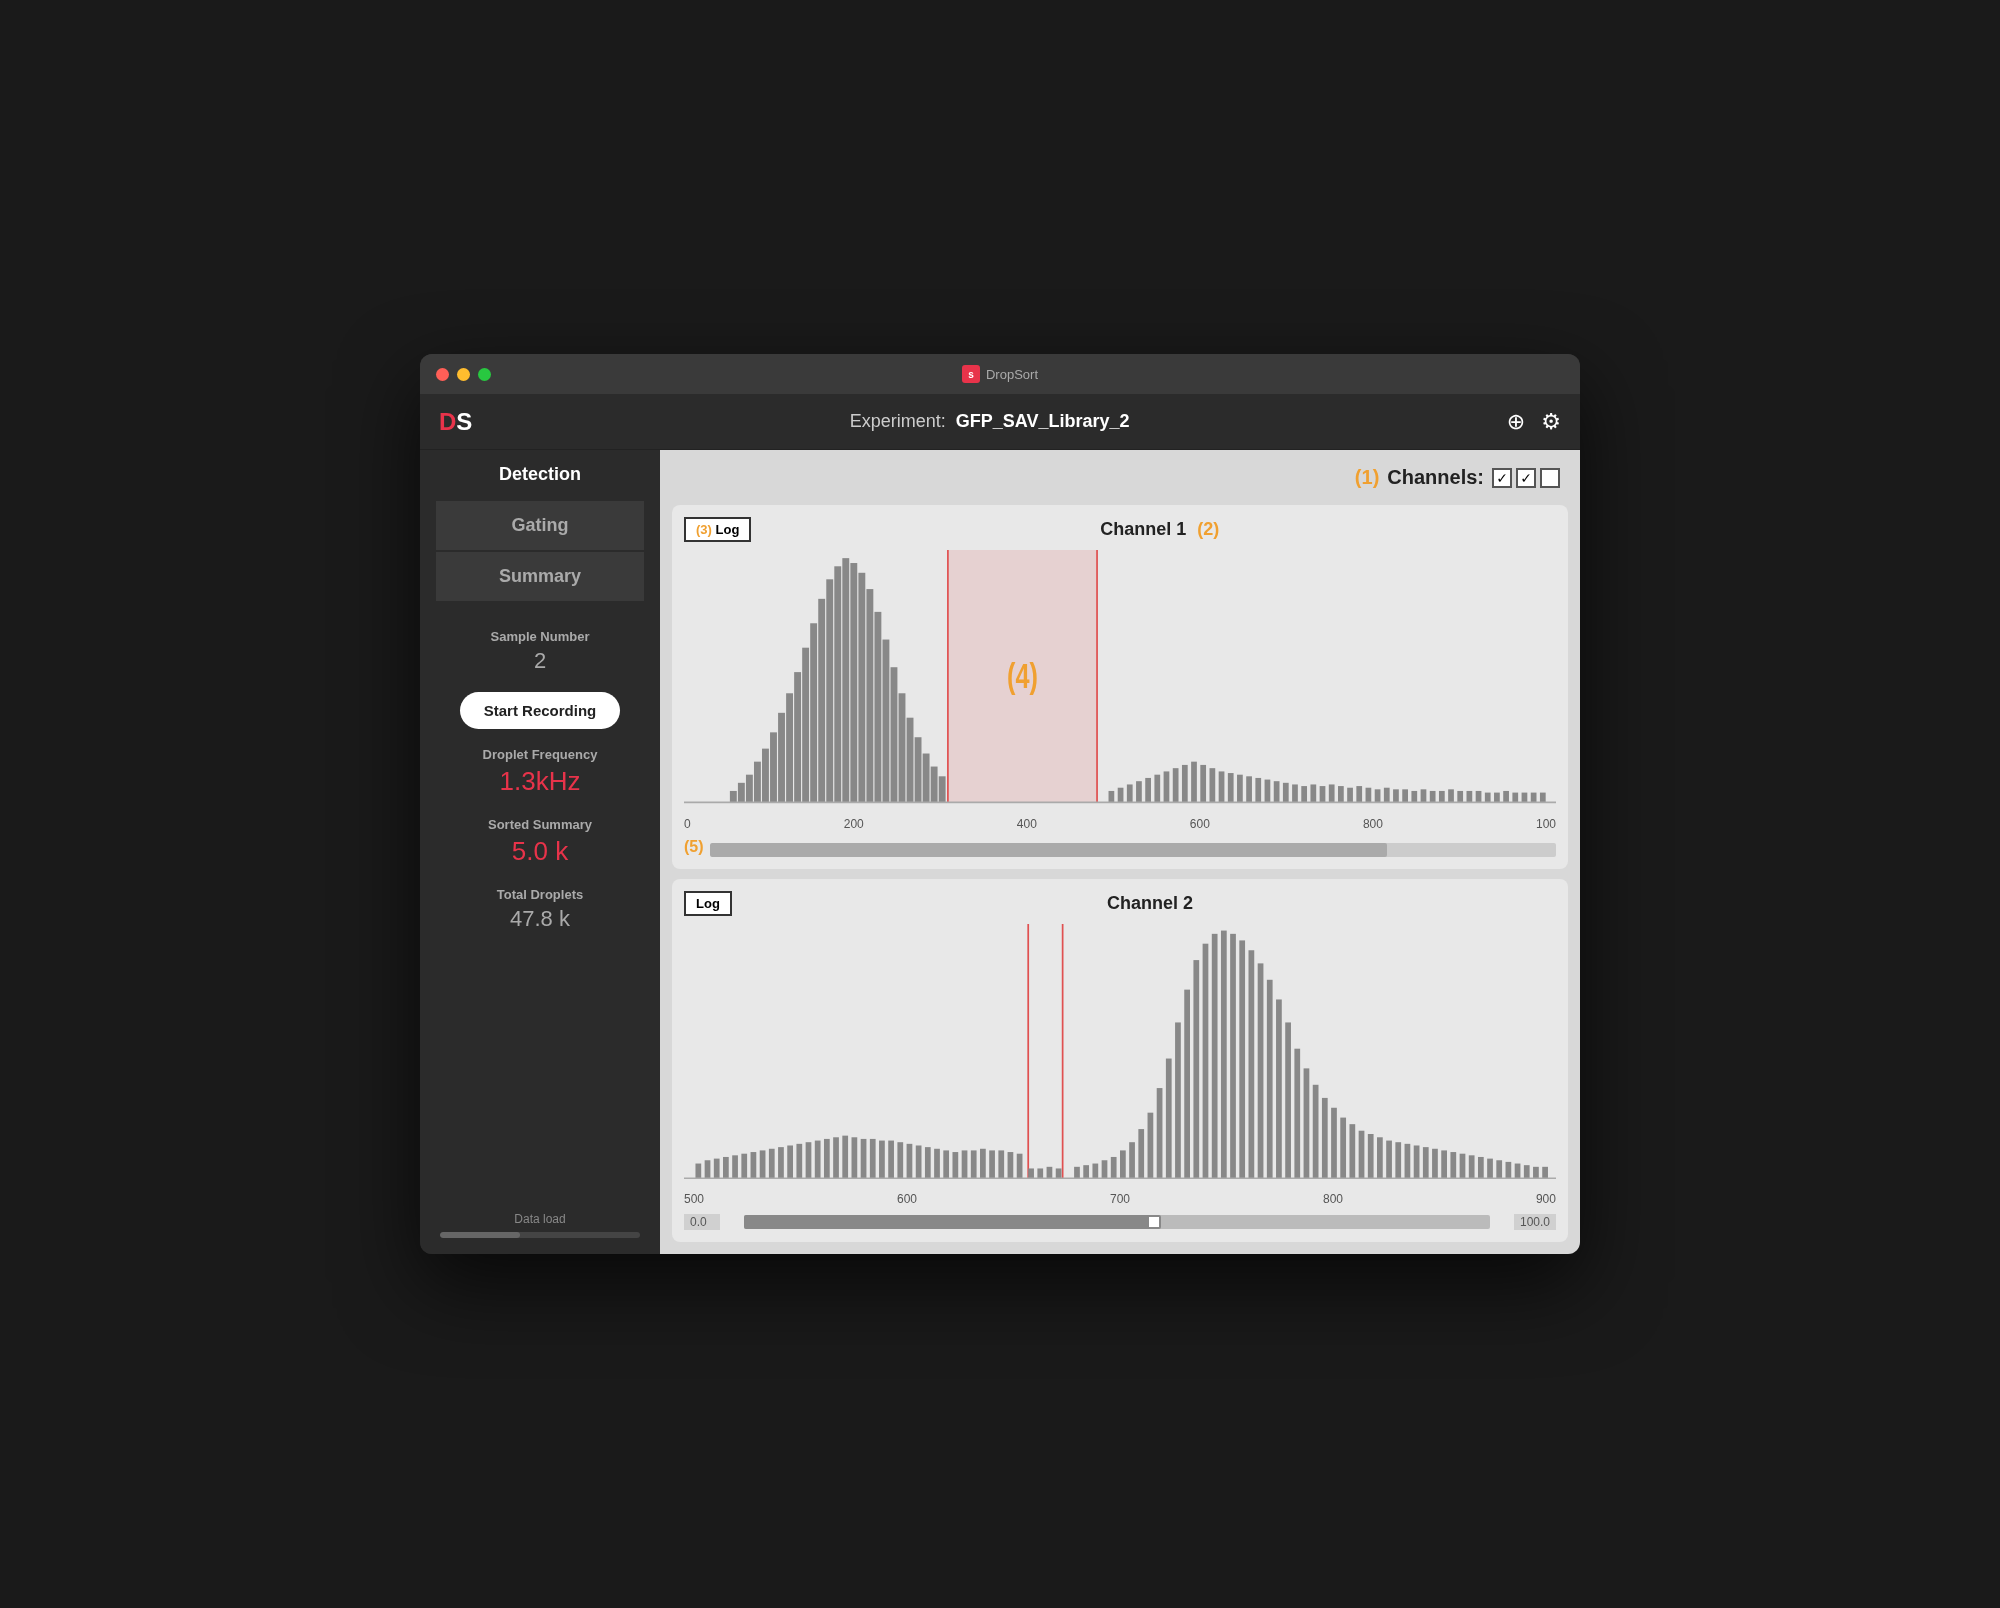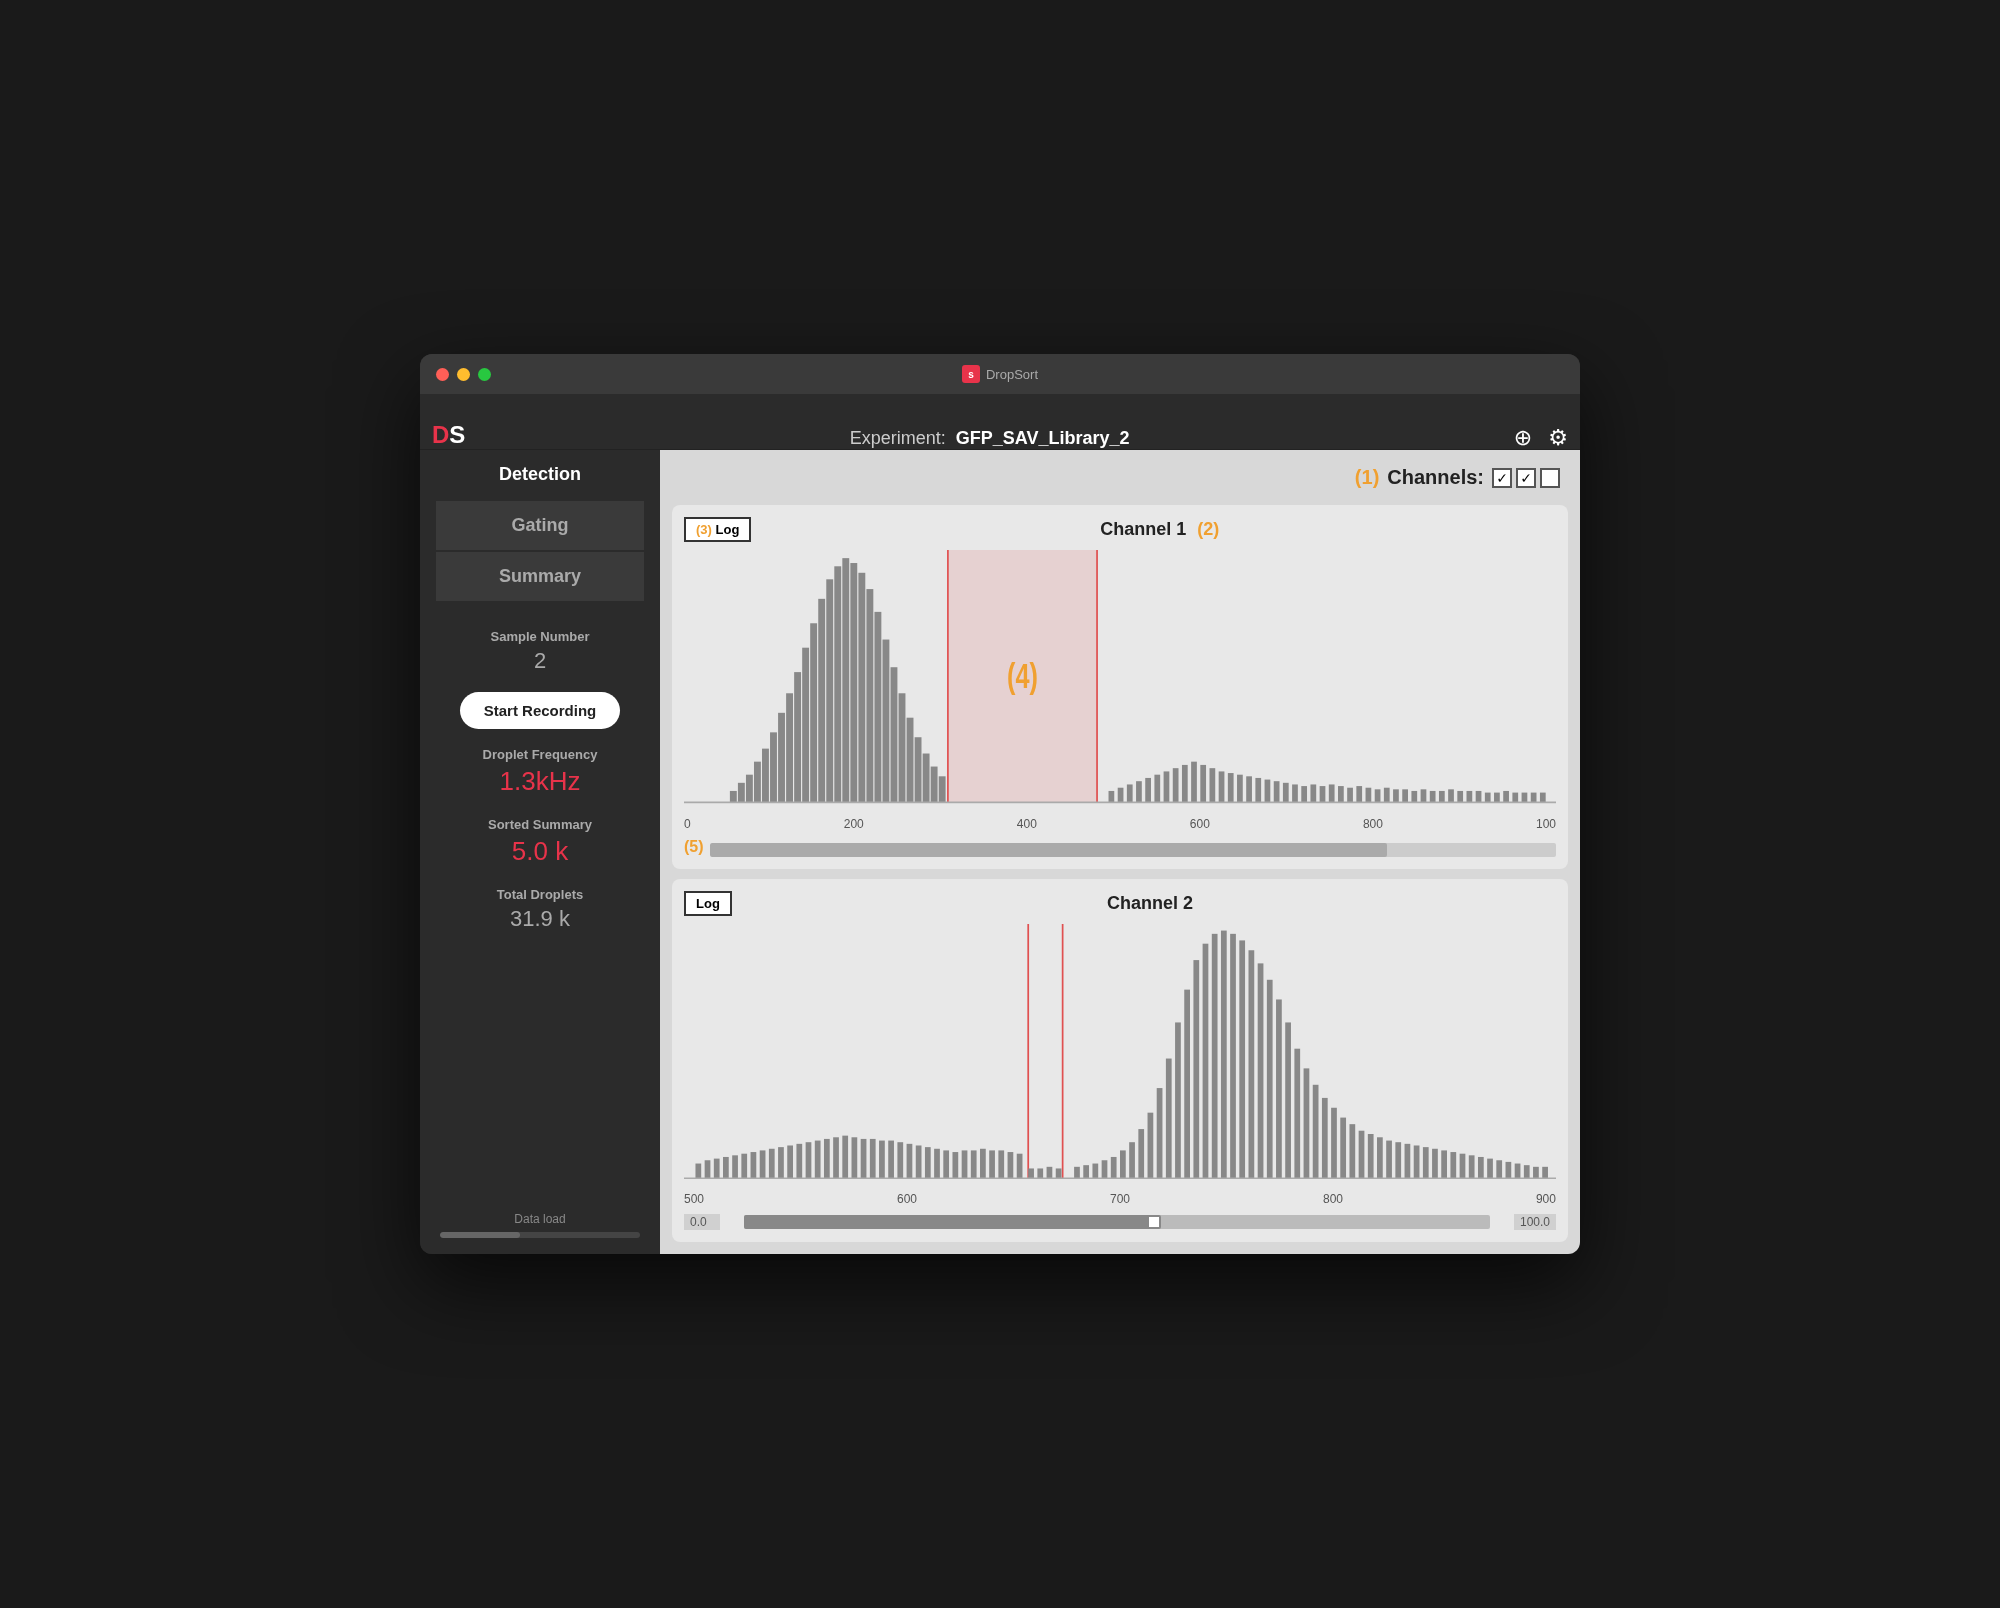--- a/index.html
+++ b/index.html
@@ -58,22 +58,22 @@
       display: flex; align-items: center; justify-content: center;
       color: white;
       font-size: 10px;
       font-weight: bold;
     }
     
     .header {
       background: #2b2b2b;
       height: 56px;
       display: flex;
-      align-items: flex-end;
-      padding: 0 12px;
+      align-items: center;
+      padding: 0 19px;
       flex-shrink: 0;
       border-bottom: 1px solid #222;
     }
     .logo {
       font-size: 24px;
       font-weight: bold;
       color: white;
     }
     .logo span.d { color: #e8334a; }
     .header-title {
@@ -388,21 +388,21 @@
       </div>
 
 
       <div class="sidebar-stat">
         <div class="label">Sorted Summary</div>
         <div class="value pink">5.0 k</div>
       </div>
 
       <div class="sidebar-stat">
         <div class="label">Total Droplets</div>
-        <div class="value">31.9 k</div>
+        <div class="value">47.8 k</div>
       </div>
 
       <div class="data-load">
         <div class="label">Data load</div>
         <div class="data-load-bar">
           <div class="data-load-bar-fill" style="width: 40%;"></div>
         </div>
       </div>
     </div>
 

